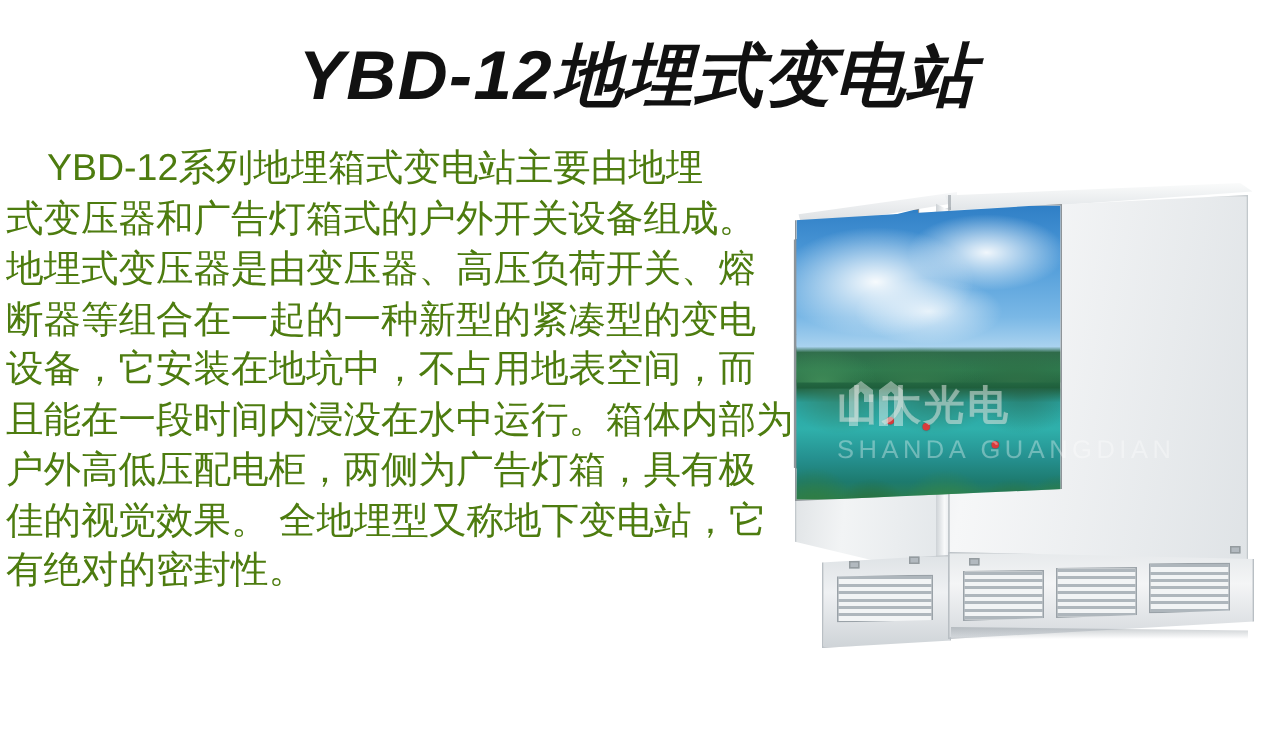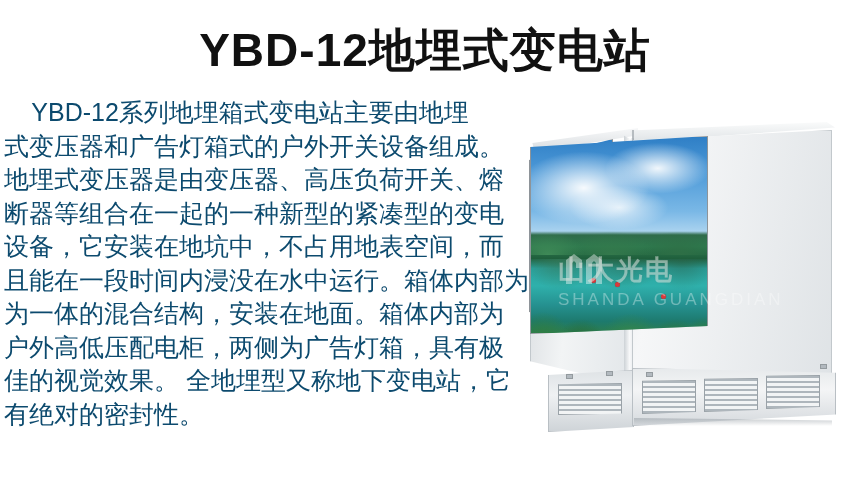--- a/index.html
+++ b/index.html
@@ -29,33 +29,34 @@
     left: 0;
     top: 22px;
     width: 850px;
     text-align: center;
     font-size: 46px;
     line-height: 56px;
     font-weight: 700;
     color: #111111;
     letter-spacing: 1px;
     white-space: nowrap;
+    font-style: italic;
   }
 
   
   #body-copy {
     position: absolute;
     left: 4px;
     top: 96px;
     width: 512px;
   }
   .body-line {
     font-size: 25px;
     line-height: 33.5px;
-    color: #0c4a6e;
+    color: #4d7c0f;
     font-weight: 500;
     white-space: pre;
     letter-spacing: 0px;
   }
 
   
   #photo {
     position: absolute;
     left: 520px;
     top: 112px;
@@ -324,21 +325,20 @@
 
   <div id="title">YBD-12地埋式变电站</div>
 
   <div id="body-copy">
     <div class="body-line">    YBD-12系列地埋箱式变电站主要由地埋</div>
     <div class="body-line">式变压器和广告灯箱式的户外开关设备组成。</div>
     <div class="body-line">地埋式变压器是由变压器、高压负荷开关、熔</div>
     <div class="body-line">断器等组合在一起的一种新型的紧凑型的变电</div>
     <div class="body-line">设备，它安装在地坑中，不占用地表空间，而</div>
     <div class="body-line">且能在一段时间内浸没在水中运行。箱体内部为</div>
-    <div class="body-line">为一体的混合结构，安装在地面。箱体内部为</div>
     <div class="body-line">户外高低压配电柜，两侧为广告灯箱，具有极</div>
     <div class="body-line">佳的视觉效果。 全地埋型又称地下变电站，它</div>
     <div class="body-line">有绝对的密封性。</div>
   </div>
 
   <div id="photo">
     <div class="cab">
 
       <div class="top-cap-left"></div>
       <div class="top-cap-right"></div>

